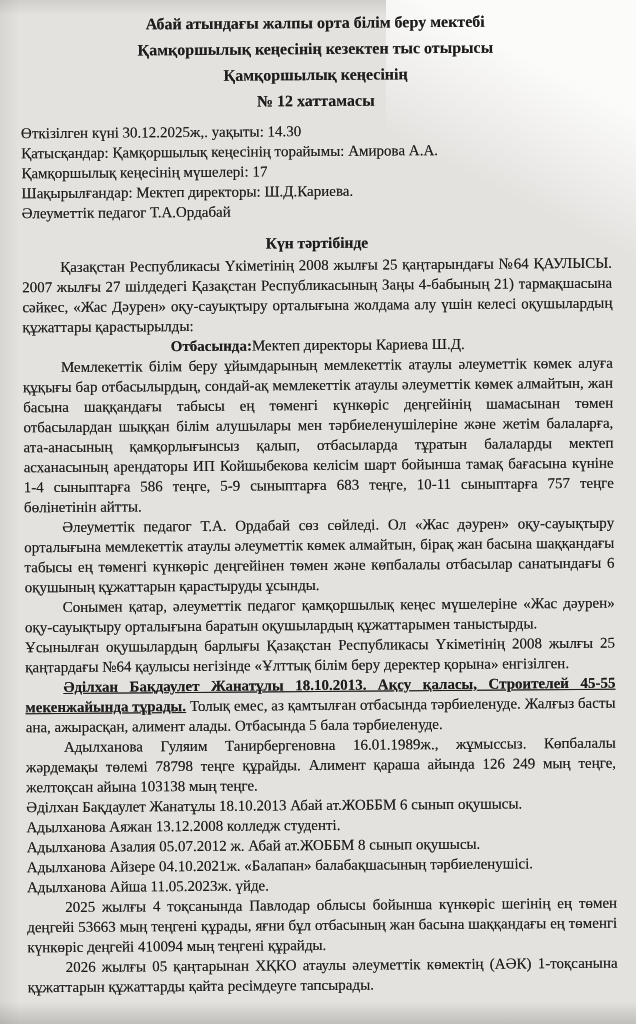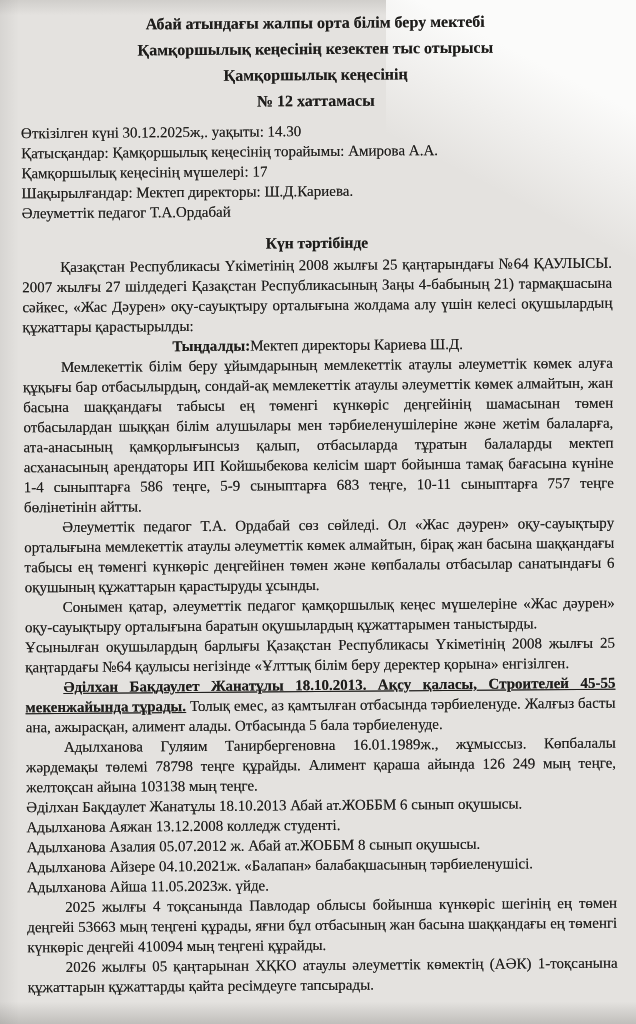--- a/index.html
+++ b/index.html
@@ -74,21 +74,21 @@
       <div class="meta-line">Қатысқандар: Қамқоршылық кеңесінің торайымы: Амирова А.А.</div>
       <div class="meta-line">Қамқоршылық кеңесінің мүшелері: 17</div>
       <div class="meta-line">Шақырылғандар: Мектеп директоры: Ш.Д.Кариева.</div>
       <div class="meta-line">Әлеуметтік педагог Т.А.Ордабай</div>
     </div>
 
     <div class="agenda">Күн тәртібінде</div>
 
     <p class="just ind">Қазақстан Республикасы Үкіметінің 2008 жылғы 25 қаңтарындағы №64 ҚАУЛЫСЫ. 2007 жылғы 27 шілдедегі Қазақстан Республикасының Заңы 4-бабының 21) тармақшасына сәйкес, «Жас Дәурен» оқу-сауықтыру орталығына жолдама алу үшін келесі оқушылардың құжаттары қарастырылды:</p>
 
-    <p class="center"><b>Тыңдалды:</b><span>Мектеп директоры Кариева Ш.Д.</span></p>
+    <p class="center"><b>Отбасында:</b><span>Мектеп директоры Кариева Ш.Д.</span></p>
 
     <p class="just ind">Мемлекеттік білім беру ұйымдарының мемлекеттік атаулы әлеуметтік көмек алуға құқығы бар отбасылырдың, сондай-ақ мемлекеттік атаулы әлеуметтік көмек алмайтын, жан басына шаққандағы табысы ең төменгі күнкөріс деңгейінің шамасынан төмен отбасылардан шыққан білім алушылары мен тәрбиеленушілеріне және жетім балаларға, ата-анасының қамқорлығынсыз қалып, отбасыларда тұратын балаларды мектеп асханасының арендаторы ИП Койшыбекова келісім шарт бойынша тамақ бағасына күніне 1-4 сыныптарға 586 теңге, 5-9 сыныптарға 683 теңге, 10-11 сыныптарға 757 теңге бөлінетінін айтты.</p>
 
     <p class="just ind">Әлеуметтік педагог Т.А. Ордабай сөз сөйледі. Ол «Жас дәурен» оқу-сауықтыру орталығына мемлекеттік атаулы әлеуметтік көмек алмайтын, бірақ жан басына шаққандағы табысы ең төменгі күнкөріс деңгейінен төмен және көпбалалы отбасылар санатындағы 6 оқушының құжаттарын қарастыруды ұсынды.</p>
 
     <p class="just ind">Сонымен қатар, әлеуметтік педагог қамқоршылық кеңес мүшелеріне «Жас дәурен» оқу-сауықтыру орталығына баратын оқушылардың құжаттарымен таныстырды.</p>
 
     <p class="just">Ұсынылған оқушылардың барлығы Қазақстан Республикасы Үкіметінің 2008 жылғы 25 қаңтардағы №64 қаулысы негізінде «Ұлттық білім беру деректер қорына» енгізілген.</p>
 
     <p class="just ind"><b class="u">Әділхан Бақдаулет Жанатұлы 18.10.2013. Ақсу қаласы, Строителей 45-55 мекенжайында тұрады.</b><span> Толық емес, аз қамтылған отбасында тәрбиеленуде. Жалғыз басты ана, ажырасқан, алимент алады. Отбасында 5 бала тәрбиеленуде.</span></p>

